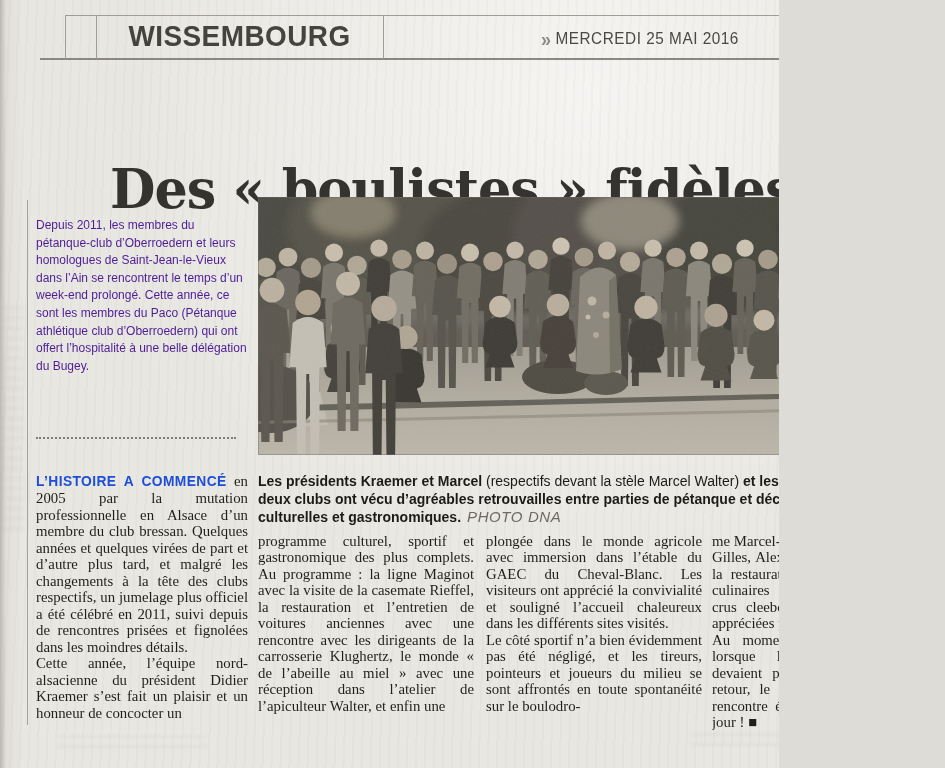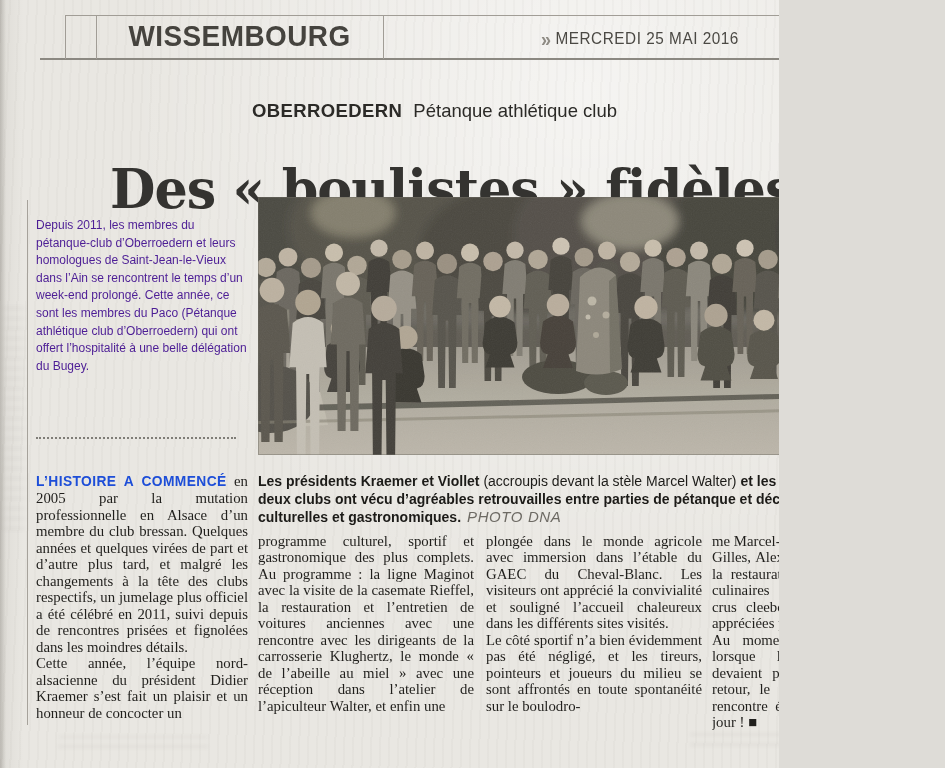--- a/index.html
+++ b/index.html
@@ -75,23 +75,20 @@
   <div class="rule rule-bottom"></div>
   <div class="v-rule v1"></div>
   <div class="v-rule v2"></div>
   <div class="v-rule v3"></div>
   <div class="section-title">WISSEMBOURG</div>
   <div class="date-block">
     <span class="date-chevron">»</span>
     <span class="date-text">MERCREDI 25 MAI 2016</span>
   </div>
 
-  <div class="kicker">
-    <span class="loc">OBERROEDERN</span><span>Pétanque athlétique club</span>
-  </div>
   <h1 class="headline">Des « boulistes » fidèles</h1>
 
   <div class="col-left-rule"></div>
   <p class="lead">Depuis 2011, les membres du pétanque-club d’Oberroedern et leurs homologues de Saint-Jean-le-Vieux dans l’Ain se rencontrent le temps d’un week-end prolongé. Cette année, ce sont les membres du Paco (Pétanque athlétique club d’Oberroedern) qui ont offert l’hospitalité à une belle délégation du Bugey.</p>
   <div class="dotted-div"></div>
 
   <div class="photo" role="img" aria-label="Photo de groupe en noir et blanc : les membres des deux clubs de pétanque posent en plein air autour de la stèle Marcel Walter, plusieurs personnes accroupies au premier rang">
     <svg width="627" height="258" viewBox="0 0 627 258" xmlns="http://www.w3.org/2000/svg">
       <defs>
         <filter id="soft" x="-30%" y="-30%" width="160%" height="160%">
@@ -300,21 +297,21 @@
             <circle cx="12" cy="8" r="7.5" fill="#baafa0"></circle>
           </g>
         </g>
       <rect x="0" y="0" width="627" height="258" fill="#7a6a50" opacity="0.05"></rect>
       <rect x="0" y="0" width="627" height="258" filter="url(#grain)" opacity="0.08"></rect>
       <rect x="0.5" y="0.5" width="626" height="257" fill="none" stroke="#6f6c63" stroke-opacity="0.45"></rect>
     </svg>
   </div>
 
   <p class="caption">
-    <span class="b">Les présidents Kraemer et Viollet</span><span> (accroupis devant la stèle Marcel Walter) </span><span class="b">et les membres des deux clubs ont vécu d’agréables retrouvailles entre parties de pétanque et découvertes culturelles et gastronomiques.</span><span class="credit">PHOTO DNA</span>
+    <span class="b">Les présidents Kraemer et Marcel</span><span> (respectifs devant la stèle Marcel Walter) </span><span class="b">et les membres des deux clubs ont vécu d’agréables retrouvailles entre parties de pétanque et découvertes culturelles et gastronomiques.</span><span class="credit">PHOTO DNA</span>
   </p>
 
   <p class="bodycol col1"><strong class="leadin">L’HISTOIRE A COMMENCÉ</strong> <span class="preline">en 2005 par la mutation professionnelle en Alsace d’un membre du club bressan. Quelques années et quelques virées de part et d’autre plus tard, et malgré les changements à la tête des clubs respectifs, un jumelage plus officiel a été célébré en 2011, suivi depuis de rencontres prisées et fignolées dans les moindres détails.
 Cette année, l’équipe nord-alsacienne du président Didier Kraemer s’est fait un plaisir et un honneur de concocter un</span></p>
   <p class="bodycol col3 preline">plongée dans le monde agricole avec immersion dans l’étable du GAEC du Cheval-Blanc. Les visiteurs ont apprécié la convivialité et souligné l’accueil chaleureux dans les différents sites visités.
 Le côté sportif n’a bien évidemment pas été négligé, et les tireurs, pointeurs et joueurs du milieu se sont affrontés en toute spontanéité sur le boulodro-</p>
   <p class="bodycol col2 preline">programme culturel, sportif et gastronomique des plus complets. Au programme : la ligne Maginot avec la visite de la casemate Rieffel, la restauration et l’entretien de voitures anciennes avec une rencontre avec les dirigeants de la carrosserie Klughertz, le monde « de l’abeille au miel » avec une réception dans l’atelier de l’apiculteur Walter, et enfin une</p>
   <p class="bodycol col4 preline">me Marcel-Walter.
 Gilles, Alexis et Albert ont assuré la restauration, et les spécialités culinaires locales, arrosées des crus cleebourgeois, ont été très appréciées par les convives.
 Au moment de la séparation, lorsque les hôtes bressans devaient prendre le chemin du retour, le sujet d’une prochaine rencontre était déjà à l’ordre du jour ! ■</p>

